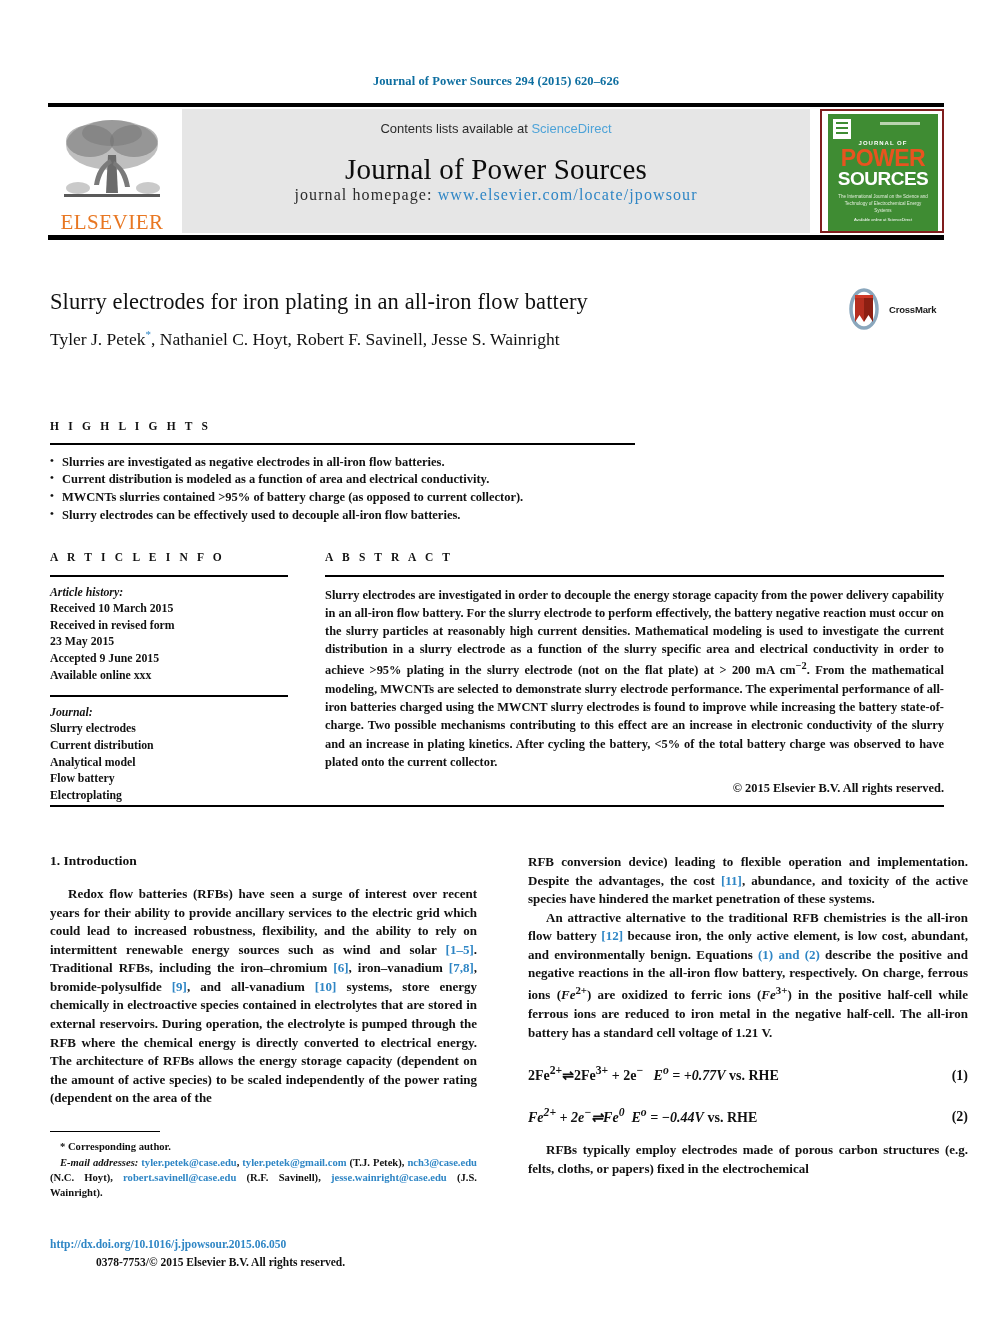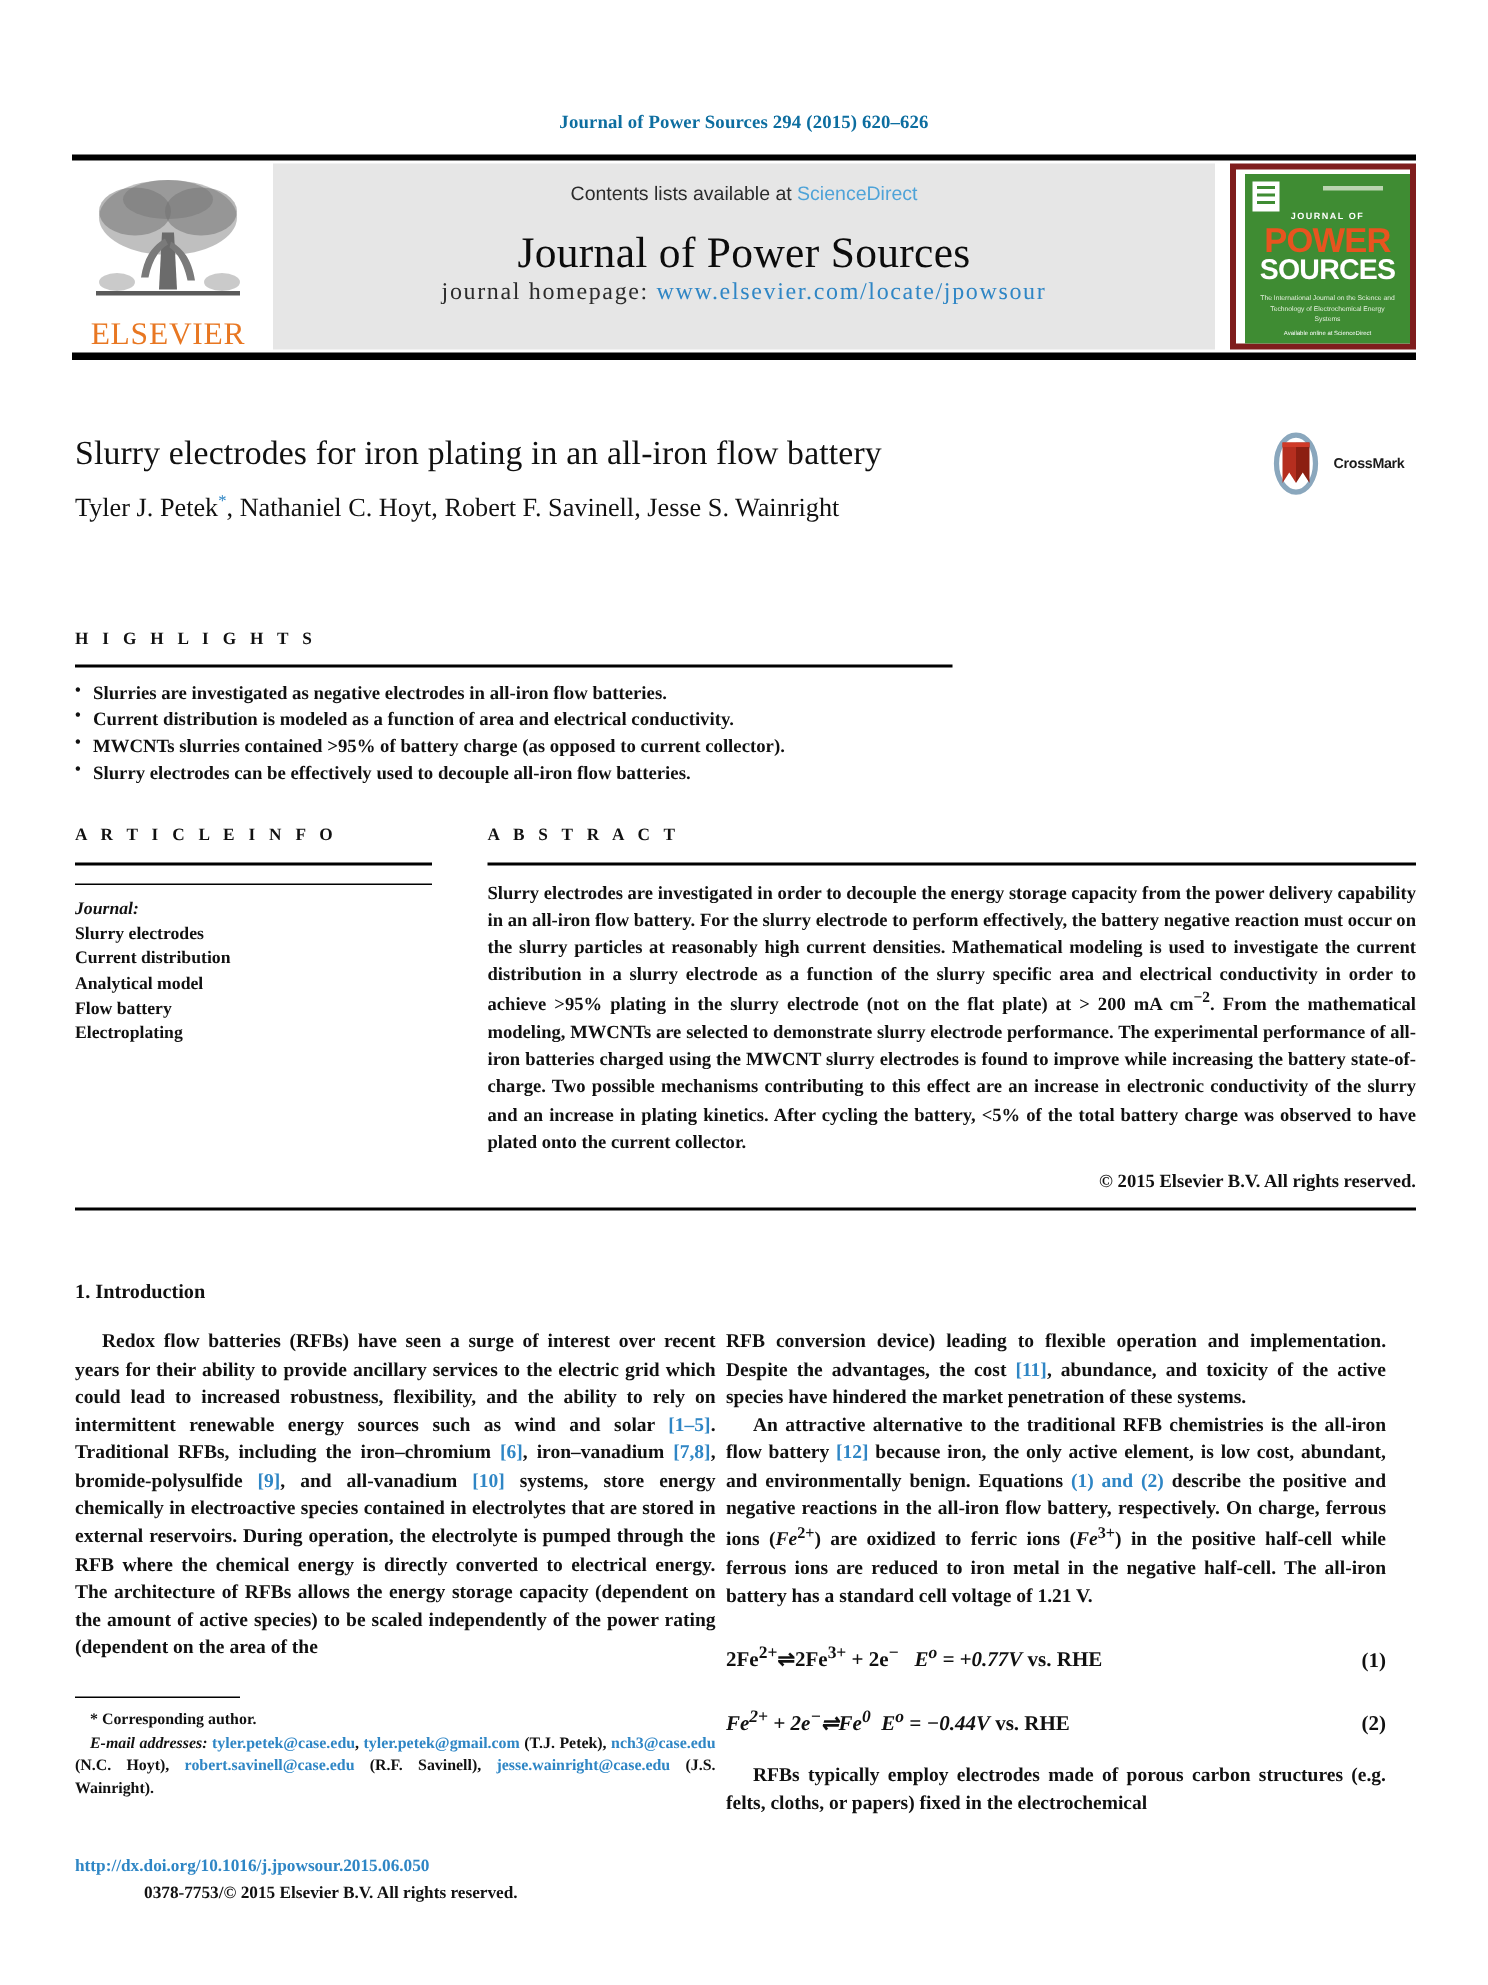--- a/index.html
+++ b/index.html
@@ -105,21 +105,21 @@
     letter-spacing: 1.1px;
     color: #2b2b2b;
   }
   .homepage-line .url { color: #2f86c5; }
 
   .cover-thumb {
     position: absolute;
     left: 772px; top: 6px;
     width: 124px; height: 124px;
     background: #ffffff;
-    border: 4px solid #7f1d1d;
+    border: 2px solid #7f1d1d;
     box-sizing: border-box;
     overflow: hidden;
   }
   .cover-inner {
     position: absolute;
     left: 6px; top: 3px;
     width: 110px; height: 118px;
     background: #3f8c33;
   }
   .cover-elsevier-box {
@@ -308,23 +308,22 @@
   }
 
   
   .col-left {
     position: absolute;
     left: 50px; top: 853px;
     width: 427px;
   }
   .col-right {
     position: absolute;
-    left: 484px; top: 853px;
+    left: 528px; top: 853px;
     width: 440px;
-    margin-top: 32px;
   }
   .sec-title {
     font-family: "Liberation Serif", serif;
     font-weight: bold;
     font-size: 13.5px;
     color: #111;
     margin-bottom: 16px;
   }
   p.body {
     margin: 0;
@@ -475,20 +474,28 @@
       <li>Slurries are investigated as negative electrodes in all-iron flow batteries.</li>
       <li>Current distribution is modeled as a function of area and electrical conductivity.</li>
       <li>MWCNTs slurries contained &gt;95% of battery charge (as opposed to current collector).</li>
       <li>Slurry electrodes can be effectively used to decouple all-iron flow batteries.</li>
     </ul>
   </div>
 
   <div class="info-col">
     <div class="sec-label">A R T I C L E  I N F O</div>
     <div class="hr-thin"></div>
+    <div class="info-body">
+      <div class="it">Article history:</div>
+      <div>Received 10 March 2015</div>
+      <div>Received in revised form</div>
+      <div>23 May 2015</div>
+      <div>Accepted 9 June 2015</div>
+      <div>Available online xxx</div>
+    </div>
     <div class="info-sep"></div>
     <div class="info-body">
       <div class="it">Journal:</div>
       <div>Slurry electrodes</div>
       <div>Current distribution</div>
       <div>Analytical model</div>
       <div>Flow battery</div>
       <div>Electroplating</div>
     </div>
   </div>

